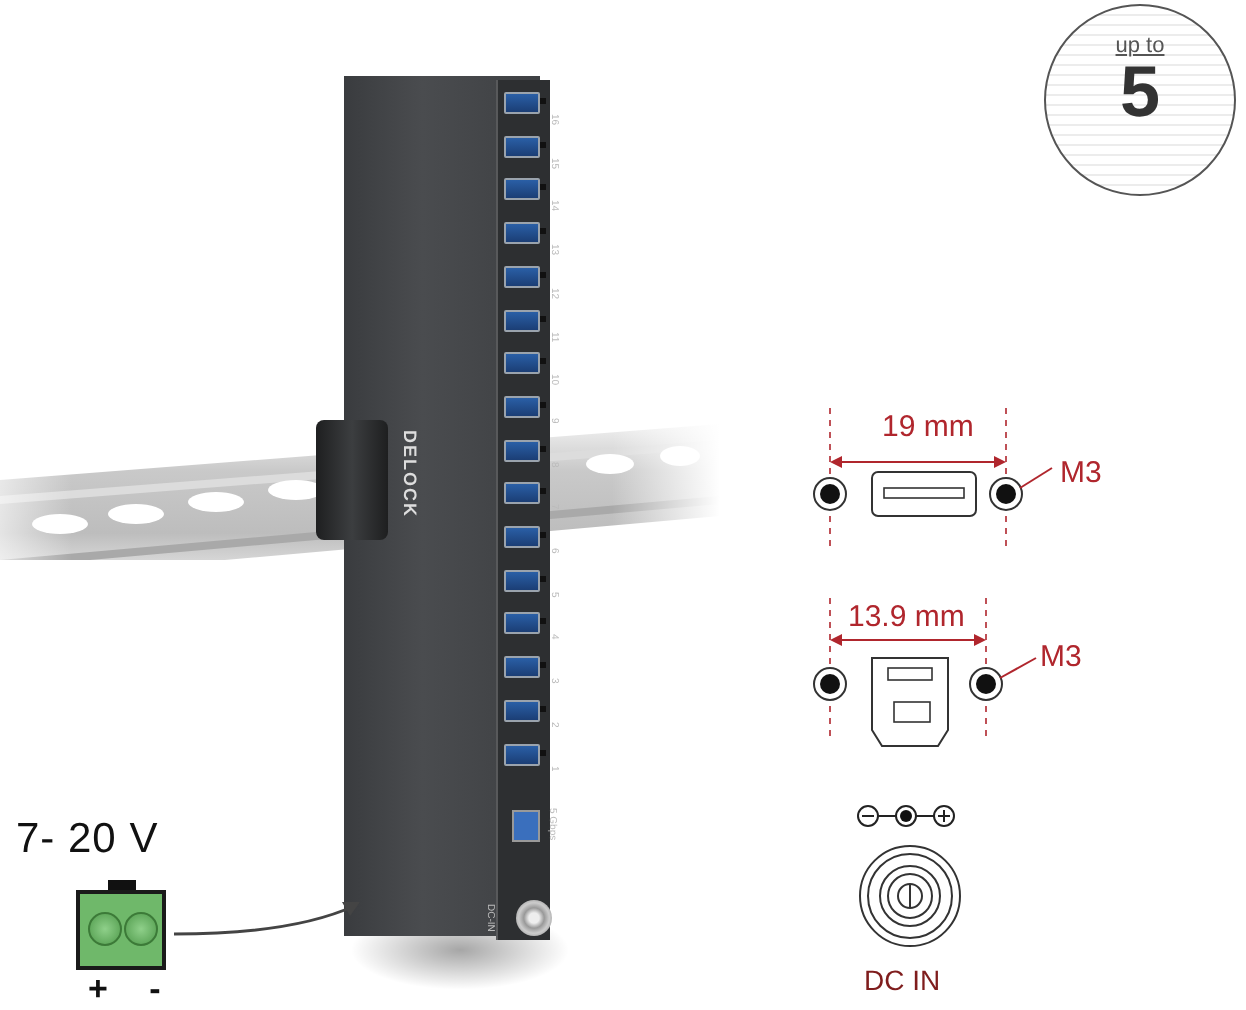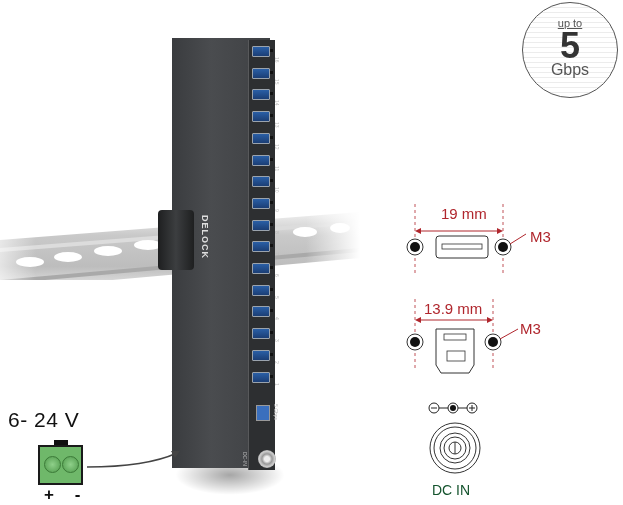--- a/index.html
+++ b/index.html
@@ -35,29 +35,28 @@
   
   .volt { left:8px; top:408px; font-size:21px; color:#111; letter-spacing:0.5px; }
   .term { left:38px; top:445px; width:45px; height:40px; background:#6fb86a; border:2px solid #1a1a1a; box-sizing:border-box; }
   .term-tab { left:54px; top:440px; width:14px; height:8px; background:#111; }
   .term-screw { position:absolute; top:9px; width:15px; height:15px; border-radius:50%; background:radial-gradient(circle,#8fd08a,#4f9a4b); border:1px solid #3c7a38; }
   .polarity { left:44px; top:485px; font-size:17px; font-weight:bold; color:#111; letter-spacing:8px; }
 
   
   .dim-text { font-size:15px; color:#b0262d; }
   .m3-text { font-size:15px; color:#b0262d; }
-  .dc-in-text { left:432px; top:482px; font-size:14px; color:#14532d; }
+  .dc-in-text { left:432px; top:482px; font-size:14px; color:#7f1d1d; }
 </style>
 </head>
 <body>
 
 <div class="abs badge">
   <div class="upto">up to</div>
   <div class="num">5</div>
-  <div class="unit">Gbps</div>
 </div>
 
 <svg class="abs rail" viewBox="0 0 360 80">
   <defs>
     <linearGradient id="rg" x1="0" y1="0" x2="0" y2="1">
       <stop offset="0" stop-color="#f0f0f0"></stop>
         <stop offset="0.3" stop-color="#c9c9c9"></stop>
       <stop offset="0.7" stop-color="#bdbdbd"></stop>
         <stop offset="1" stop-color="#e8e8e8"></stop>
     </linearGradient>
@@ -135,21 +134,21 @@
     <div class="port" style="top: 371.5px;"></div>
     <div class="port-led" style="top: 374.5px;"></div>
     <div class="port-num" style="top: 382.5px;">1</div>
   </div>
 
 <div class="abs usb-b"></div>
 <div class="abs usb-b-label">5 Gbps</div>
 <div class="abs dc-jack"></div>
 <div class="abs dc-label">DC-IN</div>
 
-<div class="abs volt">6- 24 V</div>
+<div class="abs volt">7- 20 V</div>
 <div class="abs term-tab"></div>
 <div class="abs term">
   <div class="term-screw" style="left:4px"></div>
   <div class="term-screw" style="left:22px"></div>
 </div>
 <div class="abs polarity">+ -</div>
 <svg class="abs" style="left:85px;top:445px" width="100" height="30">
   <path d="M2,22 C40,22 70,18 92,8" stroke="#444" stroke-width="1.5" fill="none"></path>
   <polygon points="95,6 86,6 90,13" fill="#444"></polygon>
 </svg>

